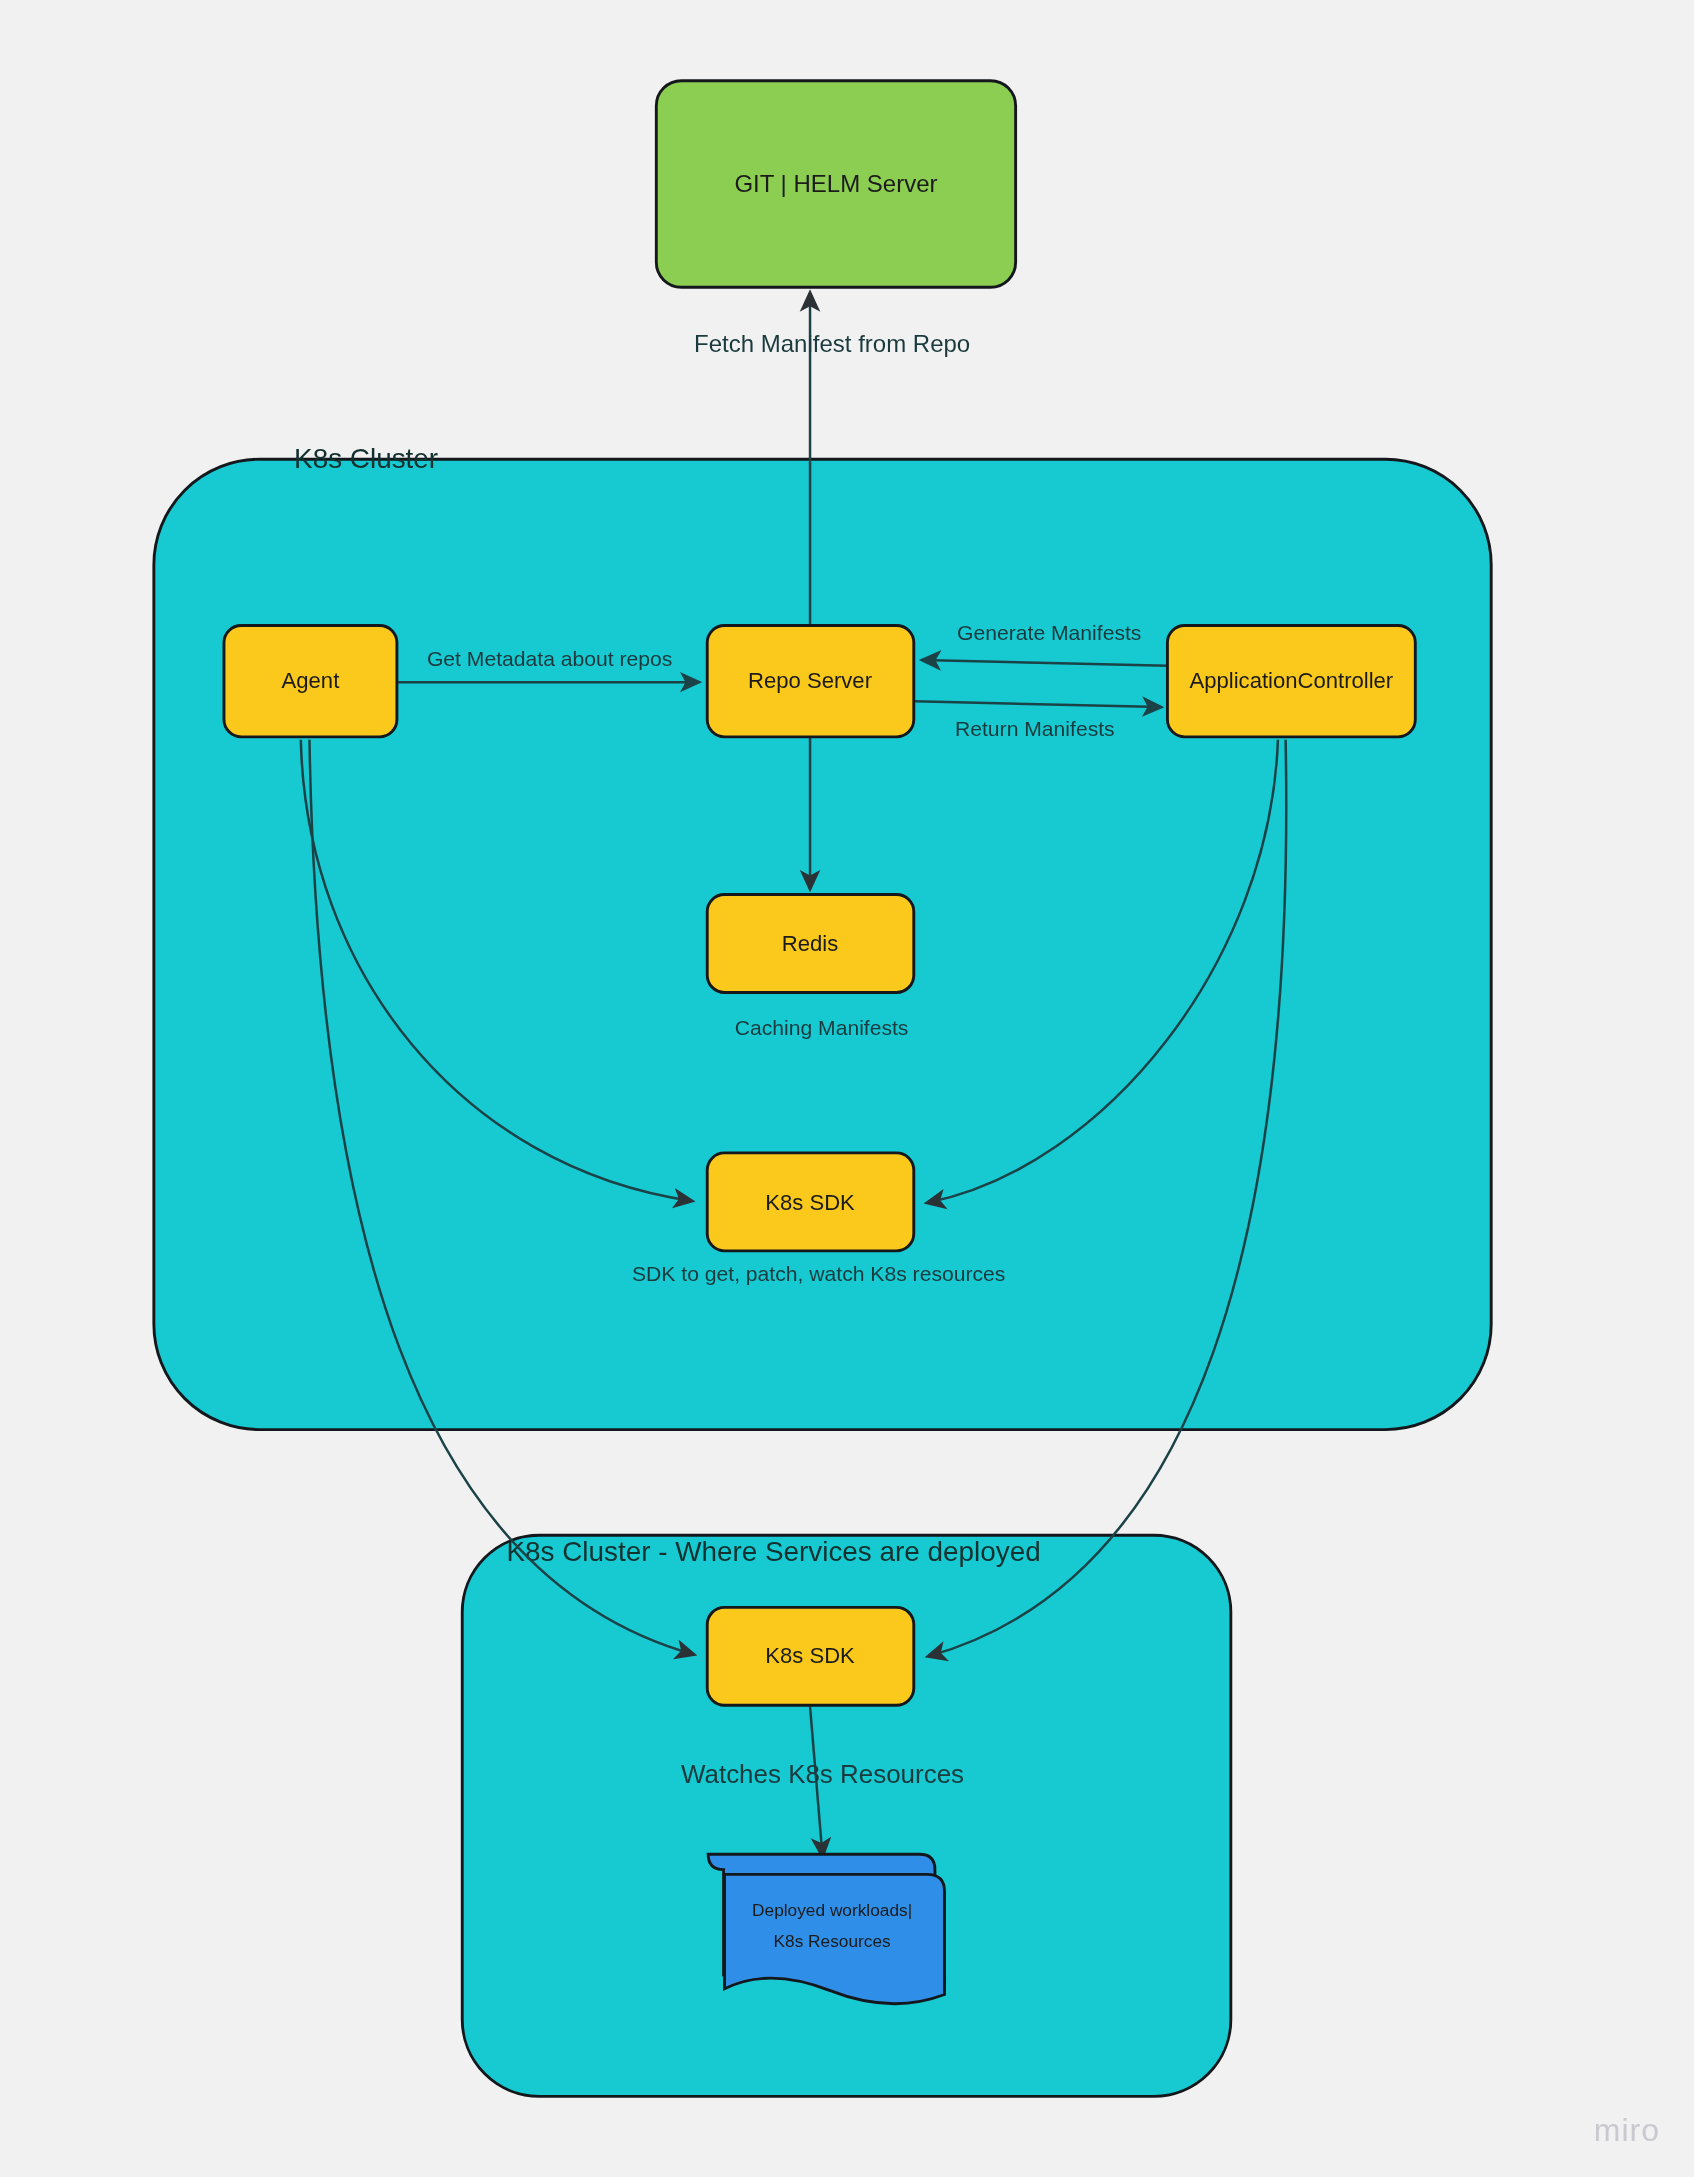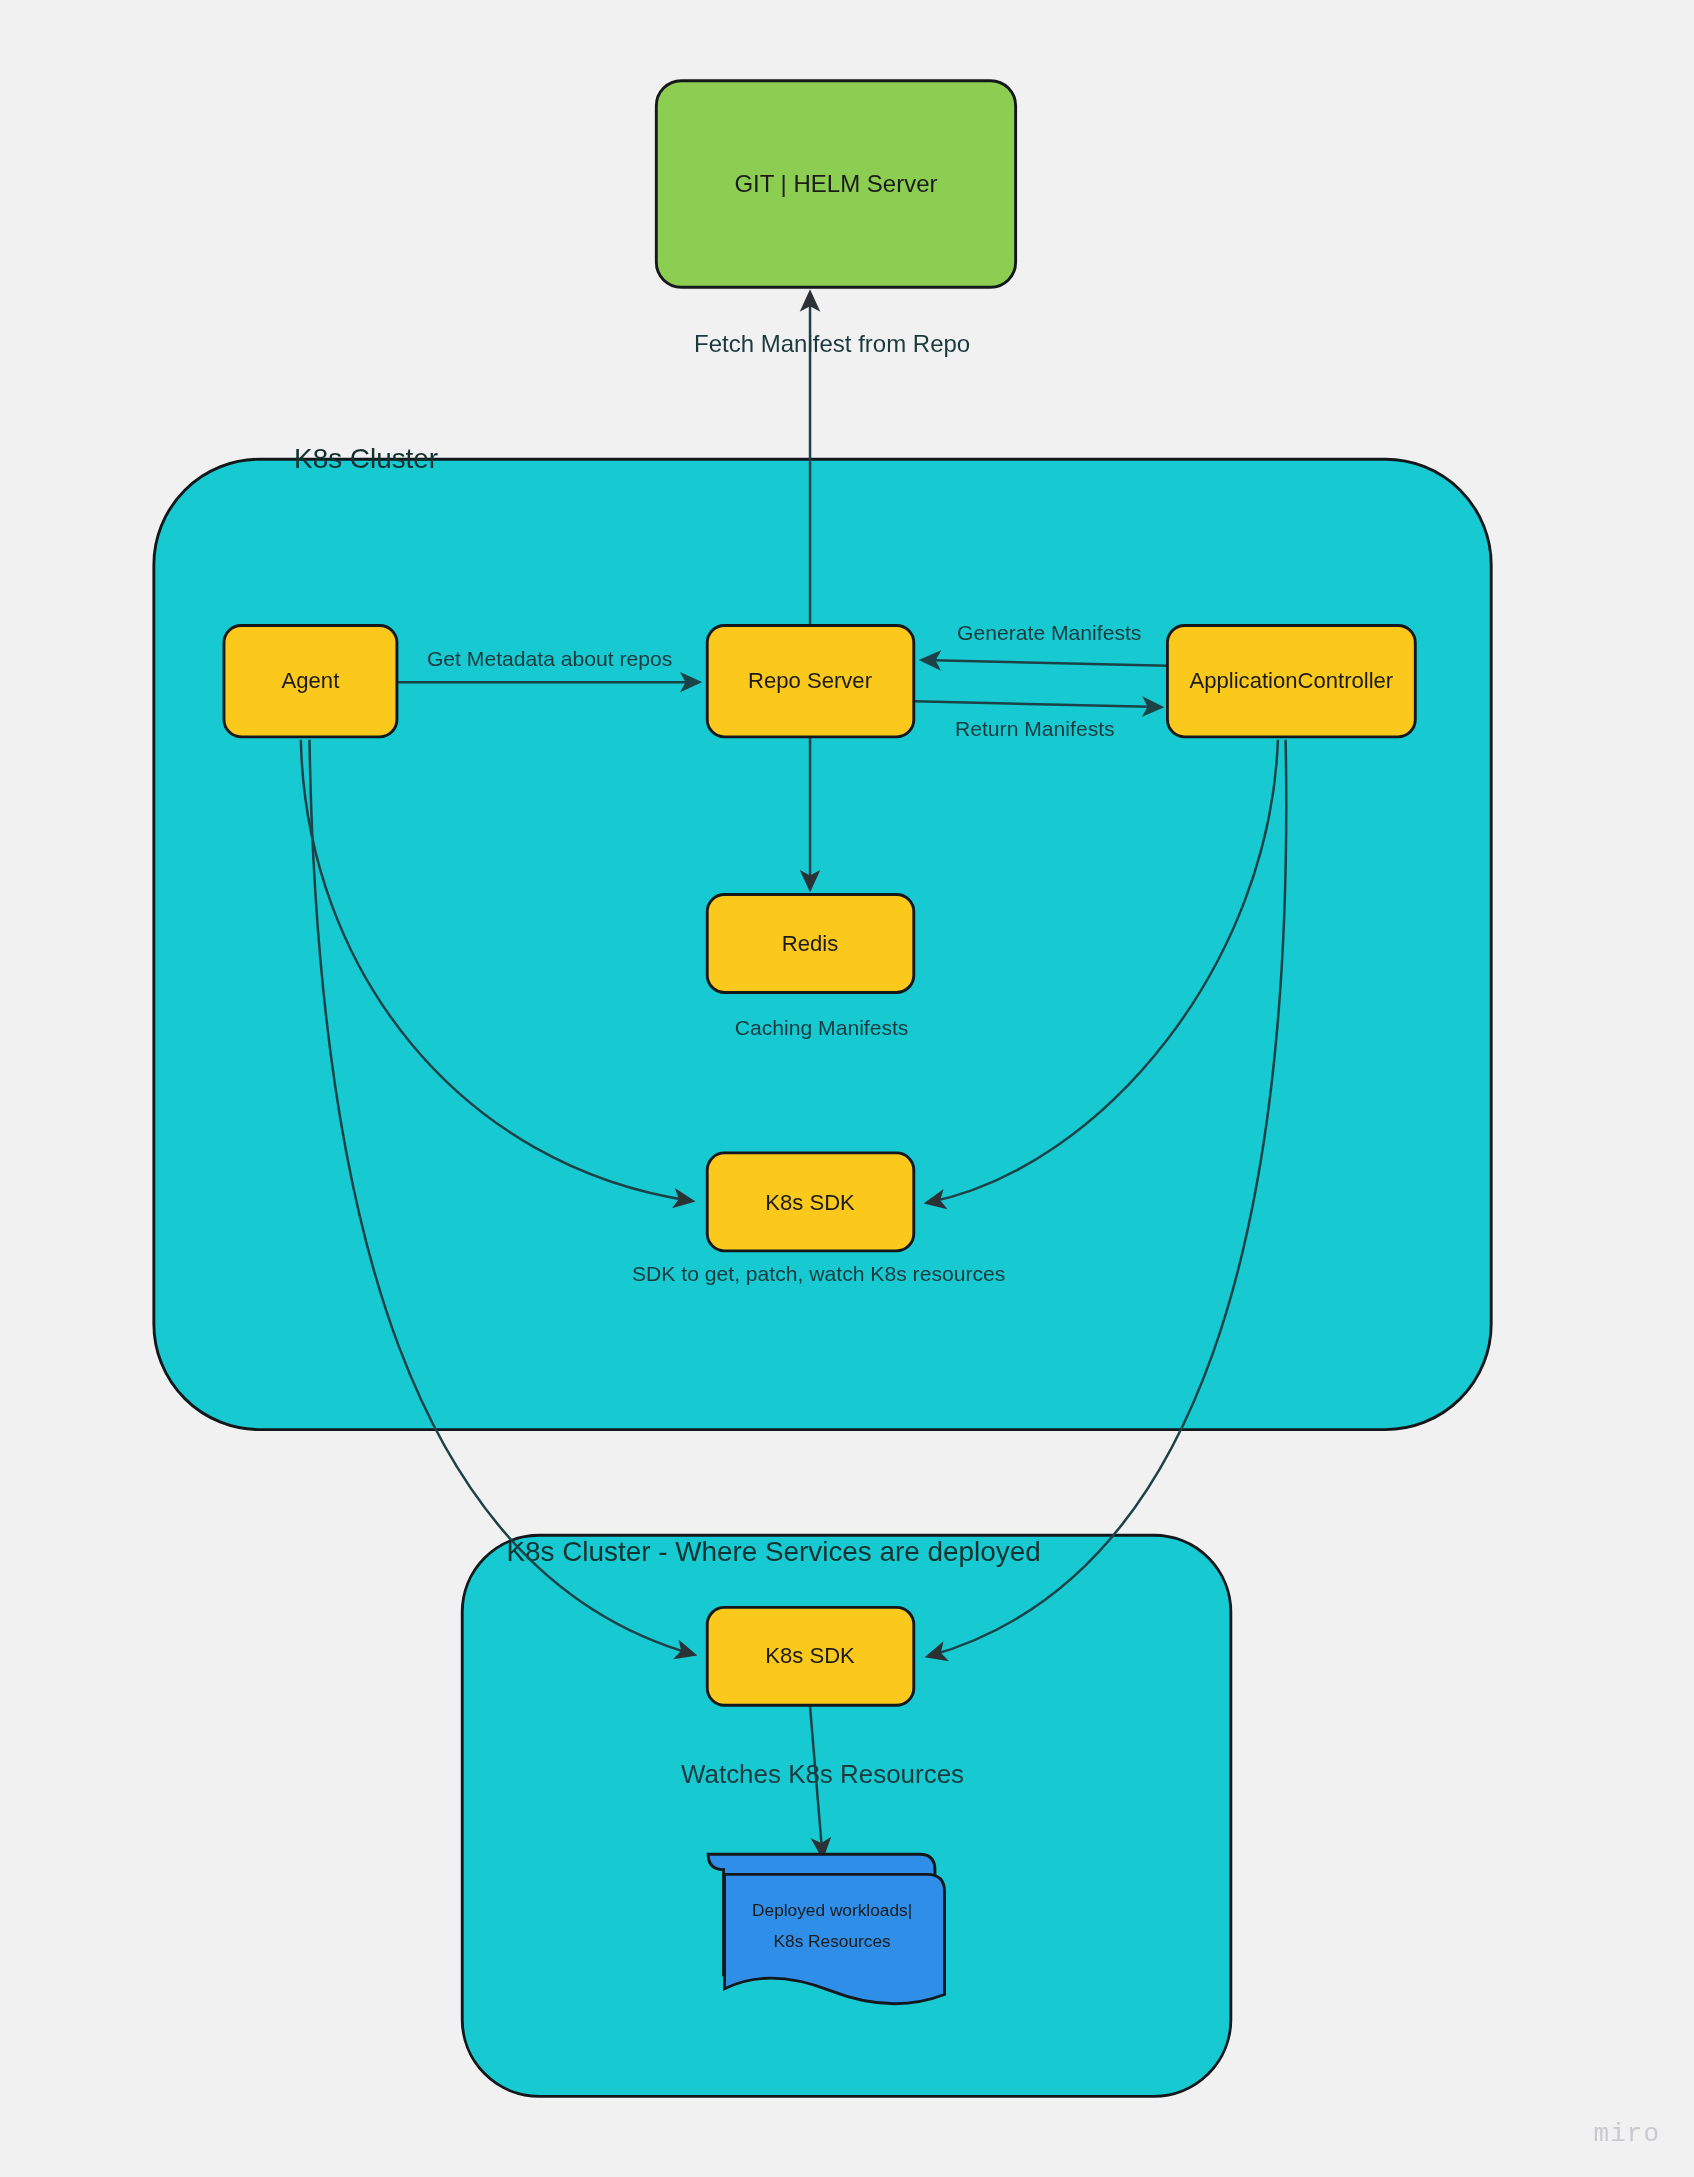--- a/index.html
+++ b/index.html
@@ -52,22 +52,22 @@
   .edge-line {
     fill: none;
     stroke: #1b4347;
     stroke-width: 2.6;
   }
   .watermark {
     position: absolute;
     right: 35px;
     bottom: 29px;
     color: #c9c9cf;
-    font-family: Liberation Mono, monospace;
-    font-size: 26px;
+    font-family: Liberation Sans, sans-serif;
+    font-size: 32px;
     letter-spacing: 1px;
     user-select: none;
     text-align: center;
   }
 </style>
 </head>
 <body>
 
 <div id="canvas">
 

